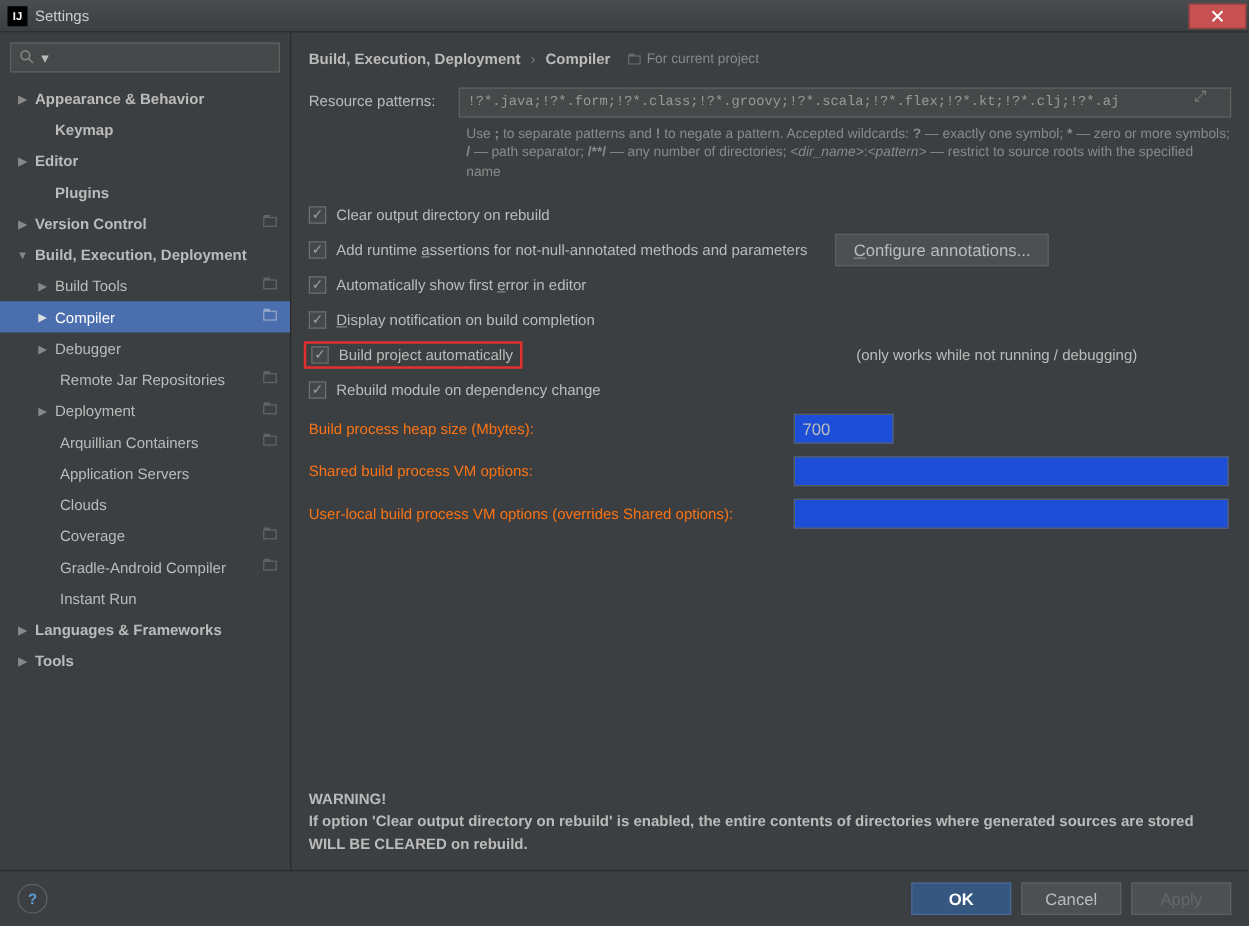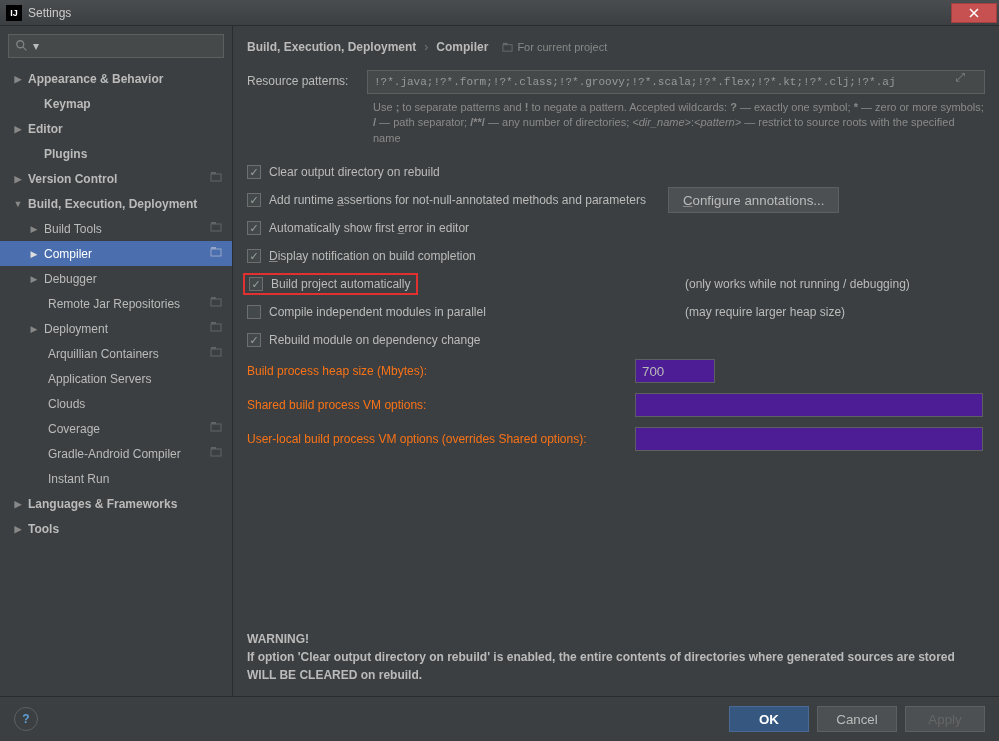--- a/index.html
+++ b/index.html
@@ -47,21 +47,21 @@
 .chk.checked::after { content: "✓"; color: #a0a0a0; font-size: 11px; line-height: 1; }
 .chk-label { color: #bbbbbb; }
 .chk-note { margin-left: auto; margin-right: 20px; color: #bbbbbb; width: 280px; }
 .btn-inline { margin-left: 14px; height: 26px; padding: 0 14px; background: #4c5052; border: 1px solid #5e6060; color: #bbbbbb; cursor: pointer; }
 .accent { text-decoration: underline; text-decoration-color: #888; }
 
 .highlight-box { border: 2px solid #e03030; padding: 2px 6px 2px 0; margin-left: -4px; display: inline-flex; align-items: center; gap: 8px; }
 
 .field-row { display: flex; align-items: center; height: 34px; }
 .field-label { width: 388px; color: #f97316; }
-.field-input { width: 80px; height: 24px; background: #4c1d95; border: 1px solid #5e6060; color: #bbbbbb; padding: 0 6px; }
+.field-input { width: 80px; height: 24px; background: #1d4ed8; border: 1px solid #5e6060; color: #bbbbbb; padding: 0 6px; }
 .field-input.wide { width: 348px; }
 
 .warning { margin-top: auto; color: #bbbbbb; font-weight: bold; line-height: 1.5; padding-bottom: 12px; }
 
 .footer { height: 45px; border-top: 1px solid #2b2b2b; display: flex; align-items: center; padding: 0 14px; }
 .help-icon { width: 24px; height: 24px; border: 1px solid #5e6060; border-radius: 12px; display: flex; align-items: center; justify-content: center; color: #5e9ed6; font-weight: bold; }
 .footer-btns { margin-left: auto; display: flex; gap: 8px; }
 .btn { height: 26px; width: 80px; border: 1px solid #5e6060; background: #4c5052; color: #bbbbbb; cursor: pointer; }
 .btn.primary { background: #365880; border-color: #4a6a95; color: #fff; font-weight: bold; }
 .btn.disabled { color: #666; }
@@ -234,25 +234,20 @@
       <span class="chk-label"><span class="accent">D</span>isplay notification on build completion</span>
     </div>
     <div class="chk-row">
       <span class="highlight-box">
         <div class="chk checked" style="margin-left:4px"></div>
         <span class="chk-label">Build project automatically</span>
       </span>
       <span class="chk-note">(only works while not running / debugging)</span>
     </div>
     <div class="chk-row">
-      <div class="chk"></div>
-      <span class="chk-label">Compile independent modules in parallel</span>
-      <span class="chk-note">(may require larger heap size)</span>
-    </div>
-    <div class="chk-row">
       <div class="chk checked"></div>
       <span class="chk-label">Rebuild module on dependency change</span>
     </div>
 
     <div class="field-row">
       <div class="field-label">Build process heap size (Mbytes):</div>
       <input class="field-input" value="700" style="">
     </div>
     <div class="field-row">
       <div class="field-label">Shared build process VM options:</div>

